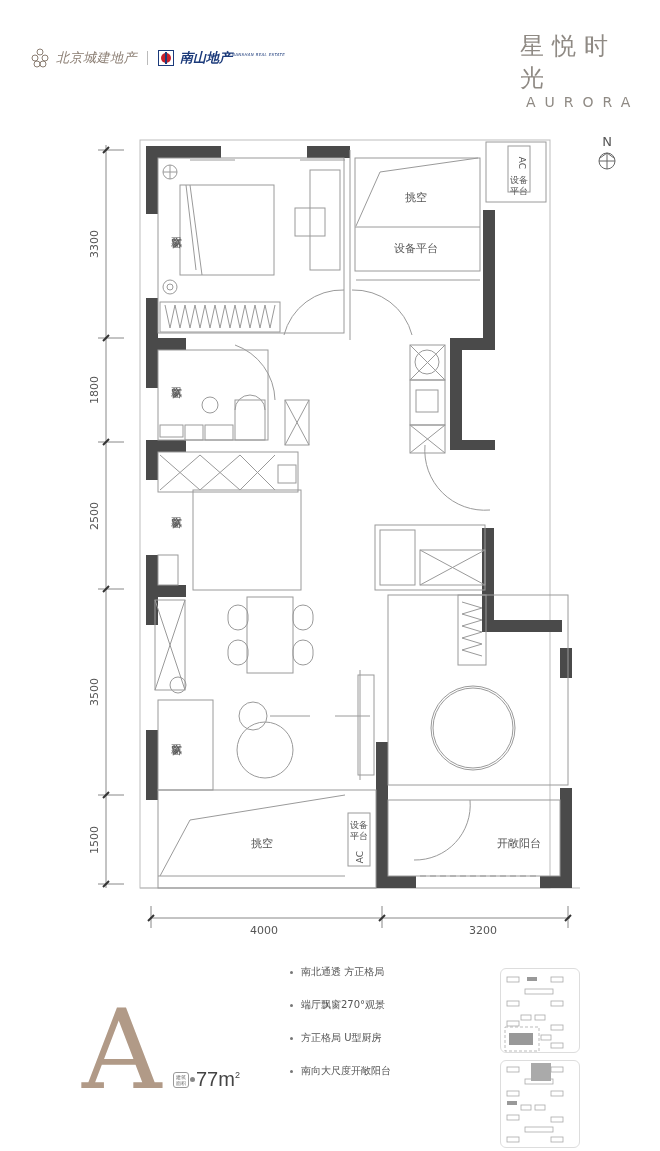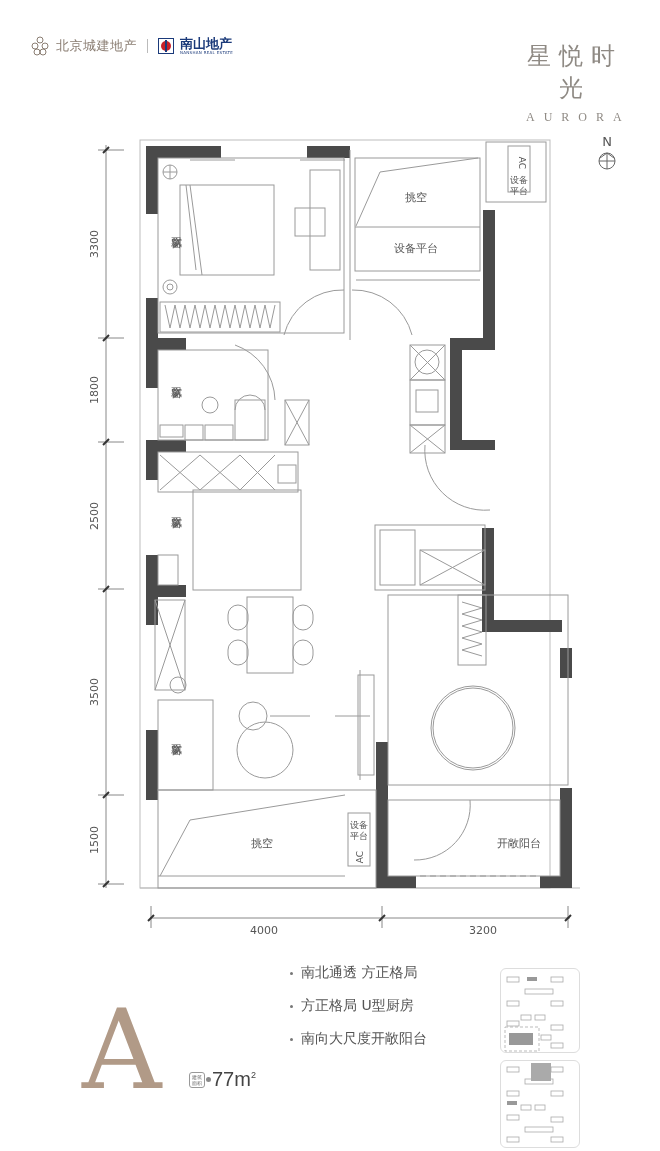--- a/index.html
+++ b/index.html
@@ -1,39 +1,39 @@
 <!DOCTYPE html>
 <html><head>
 <meta charset="utf-8">
 <style>
   html, body { margin:0; padding:0; background:#ffffff; }
   body { width:660px; height:1151px; position:relative; overflow:hidden;
          font-family:"DejaVu Sans", "Liberation Sans", sans-serif; color:#555; }
   .abs { position:absolute; }
-  .logo-bar { left:30px; top:34px; height:24px; display:flex; align-items:center; gap:6px; }
+  .logo-bar { left:30px; top:46px; height:24px; display:flex; align-items:center; gap:6px;font-style:italic; }
   .logo-text1 { font-size:13px; color:#8a7d72; letter-spacing:0.5px; }
   .logo-sep { width:1px; height:14px; background:#bbb; margin:0 4px; }
   .logo-text2 { font-size:13px; color:#1b3a7a; font-weight:bold; line-height:12px; }
   .logo-sub { font-size:4px; color:#1b3a7a; letter-spacing:0.3px; }
-  .brand { right:30px; top:40px; text-align:center; width:110px;font-family:Liberation Serif, serif; }
+  .brand { right:30px; top:30px; width:110px; }
   .brand-cn { font-size:24px; letter-spacing:8px; color:#8f8a84; font-weight:300; }
-  .brand-en { font-size:12px; letter-spacing:9px; color:#8f8a84; margin-top:6px; padding-left:6px; }
+  .brand-en { font-size:14px; letter-spacing:9px; color:#8f8a84; padding-left:6px; }
   svg.plan { position:absolute; left:0; top:0; }
   .room-label { font-size:11px; fill:#555; }
   .dim-text { font-size:11px; fill:#555; }
   .big-a { left:82px; top:1000px; font-family:"DejaVu Serif","Liberation Serif",serif;
            font-size:110px; color:#b19a87; line-height:100px; }
-  .area-box { left:189px; top:1068px; display:flex; align-items:center; }
+  .area-box { left:173px; top:1068px; display:flex; align-items:center; }
   .area-tag { border:1px solid #999; border-radius:3px; font-size:5px; line-height:6px;
               padding:1px 1px; color:#666; width:12px; text-align:center; }
   .area-dot { width:5px; height:5px; border-radius:50%; background:#888; margin:0 1px; }
   .area-val { font-size:20px; color:#444; font-family:"Liberation Sans",sans-serif; }
   .area-val sup { font-size:9px; }
   .features { left:290px; top:962px; }
-  .feat { font-size:14px; color:#555; height:33px; line-height:20px; white-space:nowrap; }
+  .feat { font-size:10px; color:#555; height:33px; line-height:20px; white-space:nowrap; }
   .feat .dot { display:inline-block; width:3px; height:3px; background:#777; border-radius:50%;
                vertical-align:middle; margin-right:8px; }
   .keyplan { left:500px; border:1px solid #ddd; border-radius:6px; width:78px; background:#fff; }
 </style>
 </head>
 <body>
 
 <div class="abs logo-bar">
   <svg width="20" height="20" viewBox="0 0 20 20">
     <g fill="none" stroke="#8a7d72" stroke-width="1">
@@ -44,21 +44,21 @@
         <circle cx="13" cy="16" r="3"></circle>
     </g>
   </svg>
   <span class="logo-text1">北京城建地产</span>
   <span class="logo-sep"></span>
   <svg width="16" height="16" viewBox="0 0 16 16">
     <rect x="0.5" y="0.5" width="15" height="15" fill="#fff" stroke="#1b3a7a"></rect>
     <circle cx="8" cy="8" r="5" fill="#c8202a"></circle>
     <rect x="7" y="2" width="2" height="12" fill="#1b3a7a"></rect>
   </svg>
-  <div style="display:flex;flex-direction:column;">
+  <div style="display:flex;flex-direction:row;">
     <span class="logo-text2">南山地产</span>
     <span class="logo-sub">NANSHAN REAL ESTATE</span>
   </div>
 </div>
 
 <div class="abs brand">
   <div class="brand-cn">星悦时光</div>
   <div class="brand-en">AURORA</div>
 </div>
 
@@ -261,20 +261,21 @@
 
 <div class="abs big-a">A</div>
 <div class="abs area-box">
   <span class="area-tag">建筑面积</span>
   <span class="area-dot"></span>
   <span class="area-val"><span>77</span><span>m</span><sup>2</sup></span>
 </div>
 
 <div class="abs features">
   <div class="feat"><span class="dot"></span><span>南北通透 方正格局</span></div>
+  <div class="feat"><span class="dot"></span><span>端厅飘窗270°观景</span></div>
   <div class="feat"><span class="dot"></span><span>方正格局 U型厨房</span></div>
   <div class="feat"><span class="dot"></span><span>南向大尺度开敞阳台</span></div>
 </div>
 
 <div class="abs keyplan" style="top:968px;height:83px;">
   <svg width="78" height="83" viewBox="0 0 78 83">
     <g fill="none" stroke="#aaa" stroke-width="0.8">
       <rect x="6" y="8" width="12" height="5"></rect>
         <rect x="50" y="8" width="12" height="5"></rect>
       <rect x="24" y="20" width="28" height="5"></rect>

